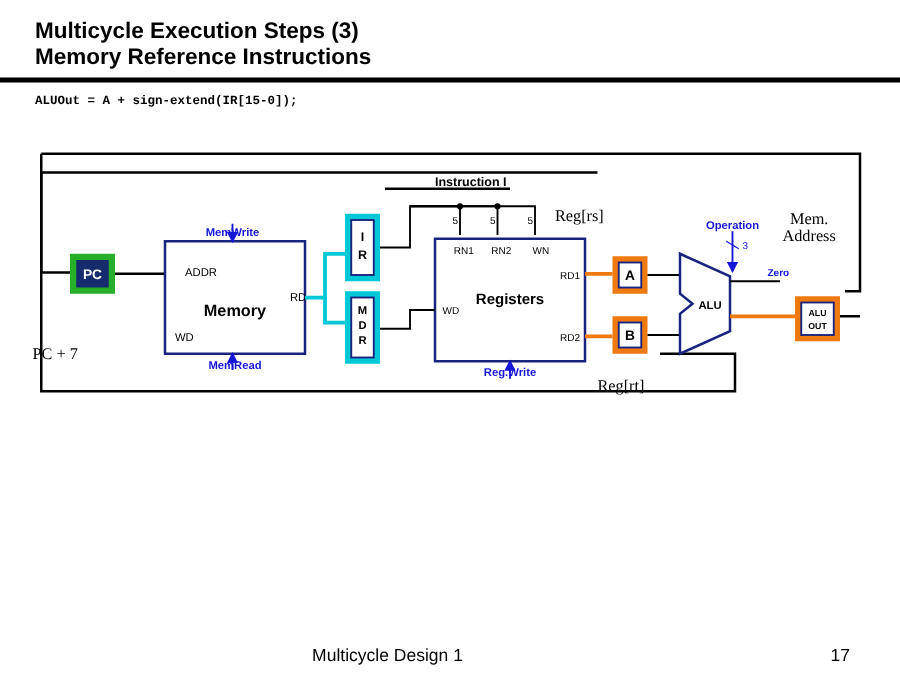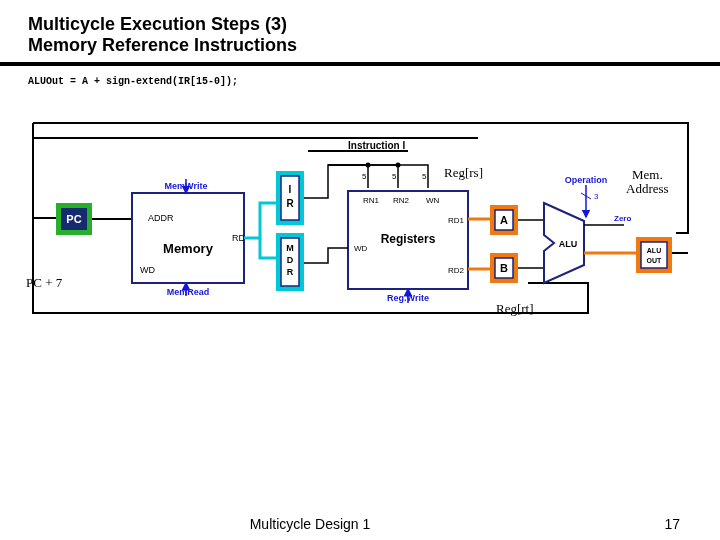--- a/index.html
+++ b/index.html
@@ -163,21 +163,21 @@
       <path d="M644 160 H660" stroke="#000" stroke-width="2"></path>
 
       <defs>
         <marker id="arrB" markerWidth="6" markerHeight="6" refX="5" refY="3" orient="auto">
           <path d="M0,0 L6,3 L0,6 Z" fill="#1616d6"></path>
         </marker>
       </defs>
     </svg>
 
     <div class="lbl" style="left:416px; top:72px;">Reg[rs]</div>
-    <div class="lbl" style="left:468px; top:208px;">Reg[rt]</div>
+    <div class="lbl" style="left:450px; top:208px;">Reg[rt]</div>
     <div class="lbl" style="left:604px; top:74px;">Mem.</div>
     <div class="lbl" style="left:598px; top:88px;">Address</div>
     <div class="lbl" style="left:-2px; top:182px;">PC + 7</div>
   </div>
 </div>
 
 <div class="footer">
   <span class="l">Feb 2005</span>
   <span class="c">Multicycle Design 1</span>
   <span class="r">17</span>

